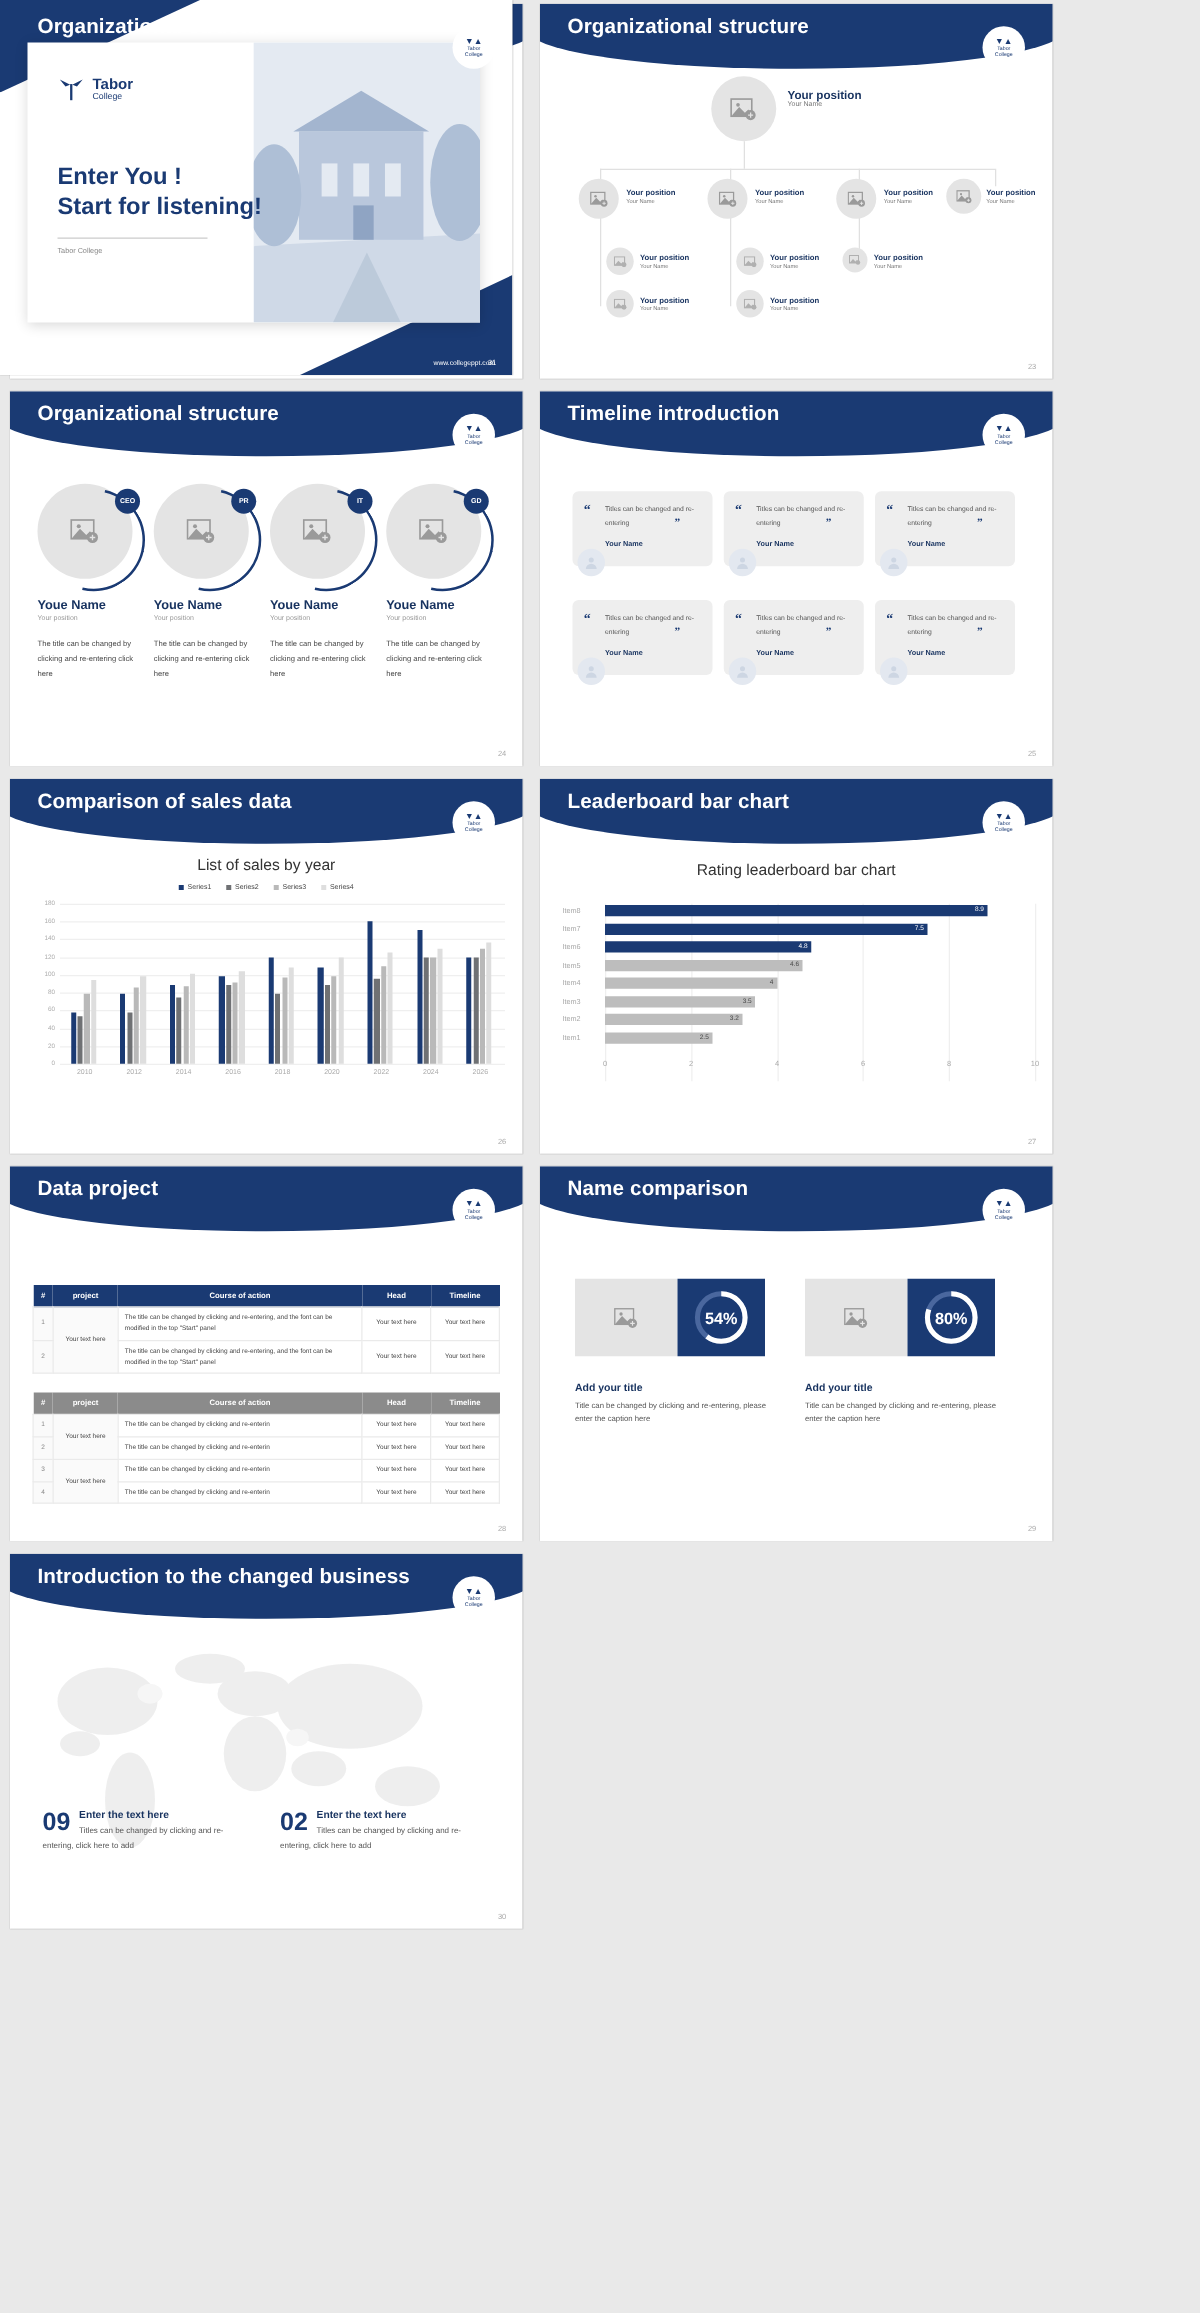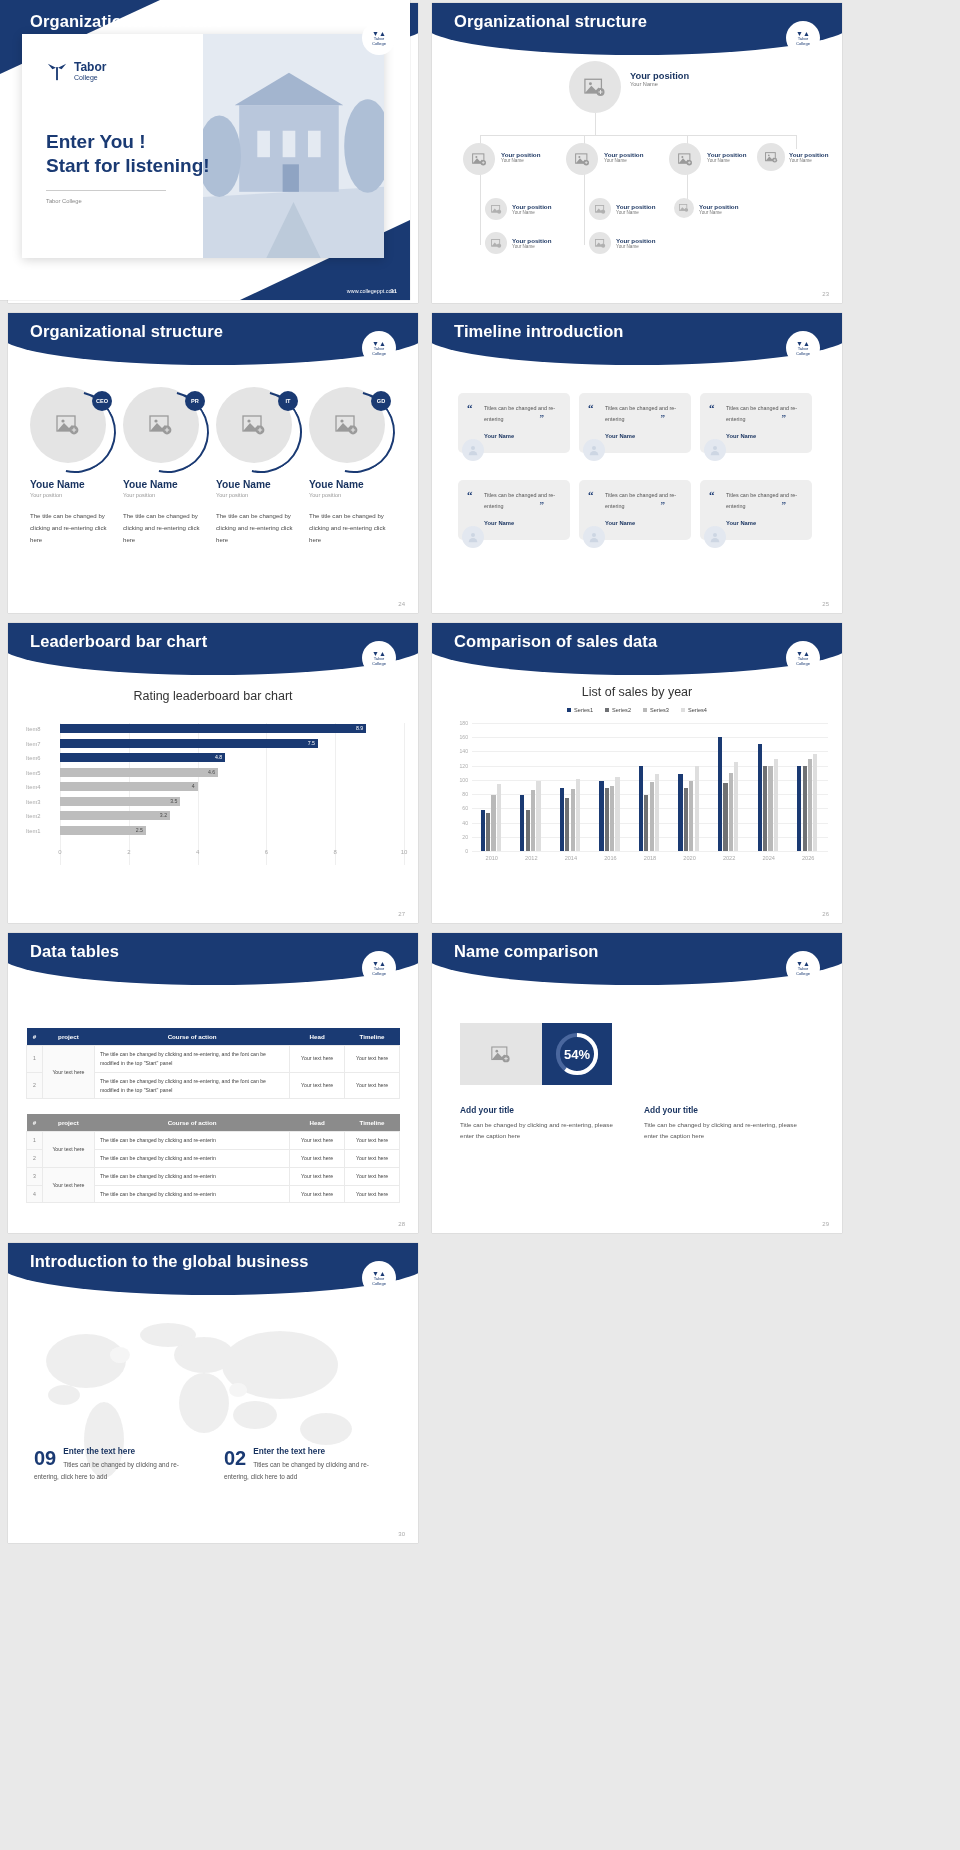--- a/index.html
+++ b/index.html
@@ -565,96 +565,20 @@
       <div class="qt">Titles can be changed and re-entering</div>
       <div class="qn">Your Name</div>
     </div>
     <div class="qav" style="left:272px;top:213px">
         <svg width="12" height="12" viewBox="0 0 16 16">
           <circle cx="8" cy="5.3" r="2.7" fill="#cdd6e3"></circle>
           <path d="M2.2 15a5.8 5.8 0 0 1 11.6 0z" fill="#cdd6e3"></path>
         </svg>
       </div>
     <div class="pageno">25</div>
-  </div>
-
-  <div class="slide">
-    <div class="banner">
-      <div class="fill"></div>
-      <h1>Leaderboard bar chart</h1>
-    </div>
-    <div class="logo">
-      <div class="lg-mark">▼▲</div>
-      <div class="lg-t1">Tabor</div>
-      <div class="lg-t1">College</div>
-    </div>
-    <div class="ch-title" style="top:66px">Rating leaderboard bar chart</div>
-    <div style="position:absolute;left:0;top:100px;width:100%;height:160px" id="hbar-plot">
-        <div class="vg" style="left: 52px;"></div>
-        <div class="xt" style="left: 52px; top: 126px;">0</div>
-        <div class="vg" style="left: 120.8px;"></div>
-        <div class="xt" style="left: 120.8px; top: 126px;">2</div>
-        <div class="vg" style="left: 189.6px;"></div>
-        <div class="xt" style="left: 189.6px; top: 126px;">4</div>
-        <div class="vg" style="left: 258.4px;"></div>
-        <div class="xt" style="left: 258.4px; top: 126px;">6</div>
-        <div class="vg" style="left: 327.2px;"></div>
-        <div class="xt" style="left: 327.2px; top: 126px;">8</div>
-        <div class="vg" style="left: 396px;"></div>
-        <div class="xt" style="left: 396px; top: 126px;">10</div>
-        <div class="hrow" style="top: 0px;">
-          <div class="cat">Item8</div>
-          <div class="hbar" style="width: 306.16px; background: rgb(26, 58, 115);">
-            <div class="hval">8.9</div>
-          </div>
-        </div>
-        <div class="hrow" style="top: 14.5px;">
-          <div class="cat">Item7</div>
-          <div class="hbar" style="width: 258px; background: rgb(26, 58, 115);">
-            <div class="hval">7.5</div>
-          </div>
-        </div>
-        <div class="hrow" style="top: 29px;">
-          <div class="cat">Item6</div>
-          <div class="hbar" style="width: 165.12px; background: rgb(26, 58, 115);">
-            <div class="hval">4.8</div>
-          </div>
-        </div>
-        <div class="hrow" style="top: 43.5px;">
-          <div class="cat">Item5</div>
-          <div class="hbar" style="width: 158.24px; background: rgb(189, 189, 189);">
-            <div class="hval dark">4.6</div>
-          </div>
-        </div>
-        <div class="hrow" style="top: 58px;">
-          <div class="cat">Item4</div>
-          <div class="hbar" style="width: 137.6px; background: rgb(189, 189, 189);">
-            <div class="hval dark">4</div>
-          </div>
-        </div>
-        <div class="hrow" style="top: 72.5px;">
-          <div class="cat">Item3</div>
-          <div class="hbar" style="width: 120.4px; background: rgb(189, 189, 189);">
-            <div class="hval dark">3.5</div>
-          </div>
-        </div>
-        <div class="hrow" style="top: 87px;">
-          <div class="cat">Item2</div>
-          <div class="hbar" style="width: 110.08px; background: rgb(189, 189, 189);">
-            <div class="hval dark">3.2</div>
-          </div>
-        </div>
-        <div class="hrow" style="top: 101.5px;">
-          <div class="cat">Item1</div>
-          <div class="hbar" style="width: 86px; background: rgb(189, 189, 189);">
-            <div class="hval dark">2.5</div>
-          </div>
-        </div>
-      </div>
-    <div class="pageno">27</div>
   </div>
 
   <div class="slide">
     <div class="banner">
       <div class="fill"></div>
       <h1>Comparison of sales data</h1>
     </div>
     <div class="logo">
       <div class="lg-mark">▼▲</div>
       <div class="lg-t1">Tabor</div>
@@ -763,21 +687,97 @@
           <b style="height: 97.4222px; background: rgb(222, 222, 222);"></b>
         </div>
         <div class="xlab" style="left: 336.222px;">2026</div>
       </div>
     <div class="pageno">26</div>
   </div>
 
   <div class="slide">
     <div class="banner">
       <div class="fill"></div>
-      <h1>Data tables</h1>
+      <h1>Leaderboard bar chart</h1>
+    </div>
+    <div class="logo">
+      <div class="lg-mark">▼▲</div>
+      <div class="lg-t1">Tabor</div>
+      <div class="lg-t1">College</div>
+    </div>
+    <div class="ch-title" style="top:66px">Rating leaderboard bar chart</div>
+    <div style="position:absolute;left:0;top:100px;width:100%;height:160px" id="hbar-plot">
+        <div class="vg" style="left: 52px;"></div>
+        <div class="xt" style="left: 52px; top: 126px;">0</div>
+        <div class="vg" style="left: 120.8px;"></div>
+        <div class="xt" style="left: 120.8px; top: 126px;">2</div>
+        <div class="vg" style="left: 189.6px;"></div>
+        <div class="xt" style="left: 189.6px; top: 126px;">4</div>
+        <div class="vg" style="left: 258.4px;"></div>
+        <div class="xt" style="left: 258.4px; top: 126px;">6</div>
+        <div class="vg" style="left: 327.2px;"></div>
+        <div class="xt" style="left: 327.2px; top: 126px;">8</div>
+        <div class="vg" style="left: 396px;"></div>
+        <div class="xt" style="left: 396px; top: 126px;">10</div>
+        <div class="hrow" style="top: 0px;">
+          <div class="cat">Item8</div>
+          <div class="hbar" style="width: 306.16px; background: rgb(26, 58, 115);">
+            <div class="hval">8.9</div>
+          </div>
+        </div>
+        <div class="hrow" style="top: 14.5px;">
+          <div class="cat">Item7</div>
+          <div class="hbar" style="width: 258px; background: rgb(26, 58, 115);">
+            <div class="hval">7.5</div>
+          </div>
+        </div>
+        <div class="hrow" style="top: 29px;">
+          <div class="cat">Item6</div>
+          <div class="hbar" style="width: 165.12px; background: rgb(26, 58, 115);">
+            <div class="hval">4.8</div>
+          </div>
+        </div>
+        <div class="hrow" style="top: 43.5px;">
+          <div class="cat">Item5</div>
+          <div class="hbar" style="width: 158.24px; background: rgb(189, 189, 189);">
+            <div class="hval dark">4.6</div>
+          </div>
+        </div>
+        <div class="hrow" style="top: 58px;">
+          <div class="cat">Item4</div>
+          <div class="hbar" style="width: 137.6px; background: rgb(189, 189, 189);">
+            <div class="hval dark">4</div>
+          </div>
+        </div>
+        <div class="hrow" style="top: 72.5px;">
+          <div class="cat">Item3</div>
+          <div class="hbar" style="width: 120.4px; background: rgb(189, 189, 189);">
+            <div class="hval dark">3.5</div>
+          </div>
+        </div>
+        <div class="hrow" style="top: 87px;">
+          <div class="cat">Item2</div>
+          <div class="hbar" style="width: 110.08px; background: rgb(189, 189, 189);">
+            <div class="hval dark">3.2</div>
+          </div>
+        </div>
+        <div class="hrow" style="top: 101.5px;">
+          <div class="cat">Item1</div>
+          <div class="hbar" style="width: 86px; background: rgb(189, 189, 189);">
+            <div class="hval dark">2.5</div>
+          </div>
+        </div>
+      </div>
+    <div class="pageno">27</div>
+  </div>
+
+  <div class="slide">
+    <div class="banner">
+      <div class="fill"></div>
+      <h1>Data project</h1>
     </div>
     <div class="logo">
       <div class="lg-mark">▼▲</div>
       <div class="lg-t1">Tabor</div>
       <div class="lg-t1">College</div>
     </div>
 
     <table style="top:95px">
       <tbody>
           <tr class="th-blue">
@@ -868,29 +868,47 @@
         <svg width="50" height="50" viewBox="0 0 42 42">
           <circle cx="21" cy="21" r="16" fill="none" stroke="#4a679e" stroke-width="3.4"></circle>
           <circle cx="21" cy="21" r="16" fill="none" stroke="#ffffff" stroke-width="3.4" stroke-dasharray="60.3 100.5" stroke-dashoffset="0" transform="rotate(-90 21 21)"></circle>
         </svg>
         <div class="pct">54%</div>
       </div>
     </div>
     <div class="dc-title" style="left:28px;top:172px">Add your title</div>
     <div class="dc-desc" style="left:28px;top:186px">Title can be changed by clicking and re-entering, please enter the caption here</div>
 
+    <div class="dc" style="left:212px;top:90px">
+      <div class="imgbox">
+        <svg width="20" height="17" viewBox="0 0 24 20">
+            <rect x="1" y="1" width="18" height="15" fill="none" stroke="#9a9a9a" stroke-width="1.3"></rect>
+            <circle cx="7" cy="6" r="1.6" fill="#9a9a9a"></circle>
+            <path d="M2 15 L8 8 L13 13 L16 10 L19 14 L19 16 L2 16 Z" fill="#9a9a9a"></path>
+            <circle cx="18" cy="15" r="4.4" fill="#9a9a9a"></circle>
+            <path d="M18 12.8v4.4M15.8 15h4.4" stroke="#e4e4e4" stroke-width="1.1"></path>
+          </svg>
+      </div>
+      <div class="donutbox">
+        <svg width="50" height="50" viewBox="0 0 42 42">
+          <circle cx="21" cy="21" r="16" fill="none" stroke="#4a679e" stroke-width="3.4"></circle>
+          <circle cx="21" cy="21" r="16" fill="none" stroke="#ffffff" stroke-width="3.4" stroke-dasharray="80.4 100.5" stroke-dashoffset="0" transform="rotate(-90 21 21)"></circle>
+        </svg>
+        <div class="pct">80%</div>
+      </div>
+    </div>
     <div class="dc-title" style="left:212px;top:172px">Add your title</div>
     <div class="dc-desc" style="left:212px;top:186px">Title can be changed by clicking and re-entering, please enter the caption here</div>
     <div class="pageno">29</div>
   </div>
 
   <div class="slide">
     <div class="banner">
       <div class="fill"></div>
-      <h1>Introduction to the global business</h1>
+      <h1>Introduction to the changed business</h1>
     </div>
     <div class="logo">
       <div class="lg-mark">▼▲</div>
       <div class="lg-t1">Tabor</div>
       <div class="lg-t1">College</div>
     </div>
 
     <svg class="map" viewBox="0 0 410 210">
       <g fill="#ededed">
         <ellipse cx="78" cy="66" rx="40" ry="27"></ellipse>

